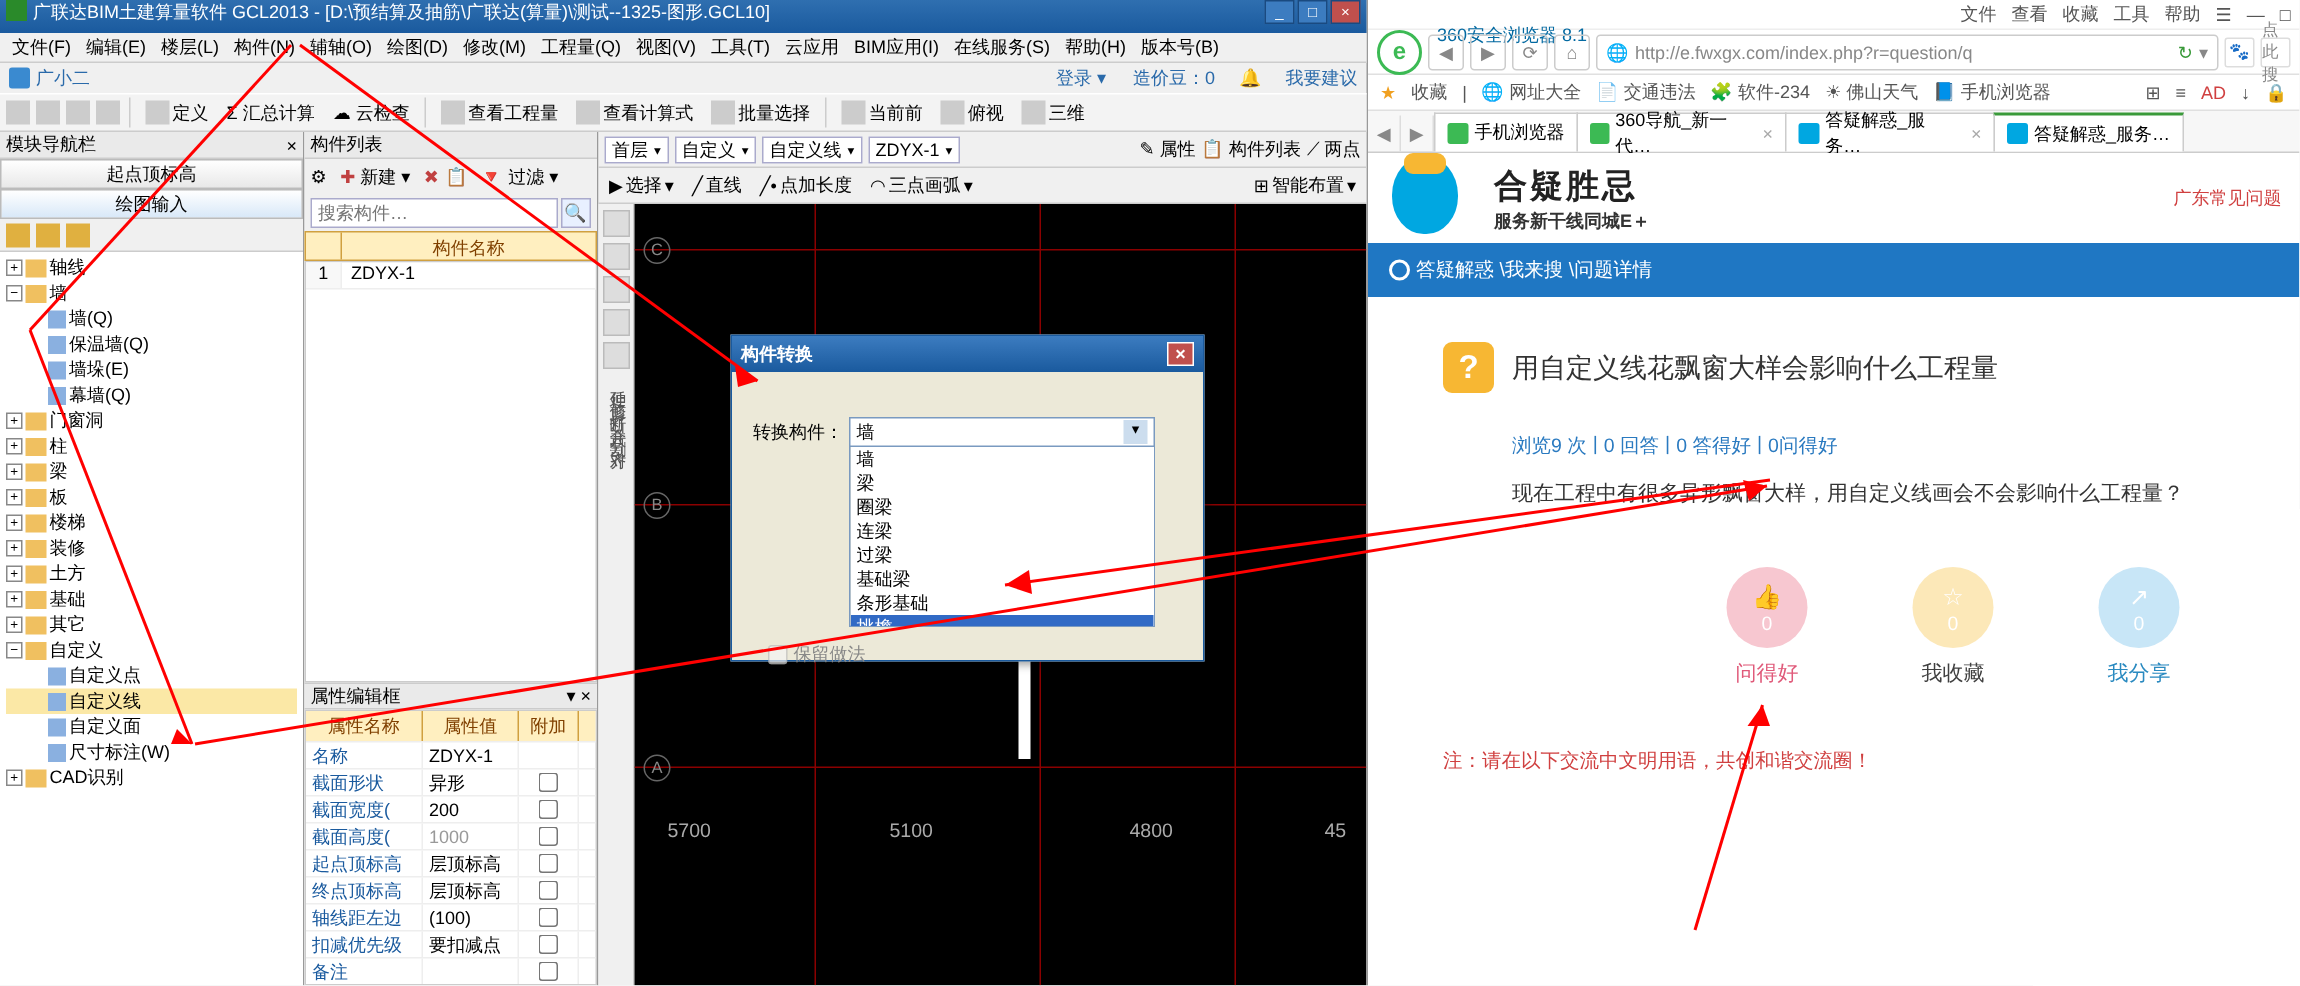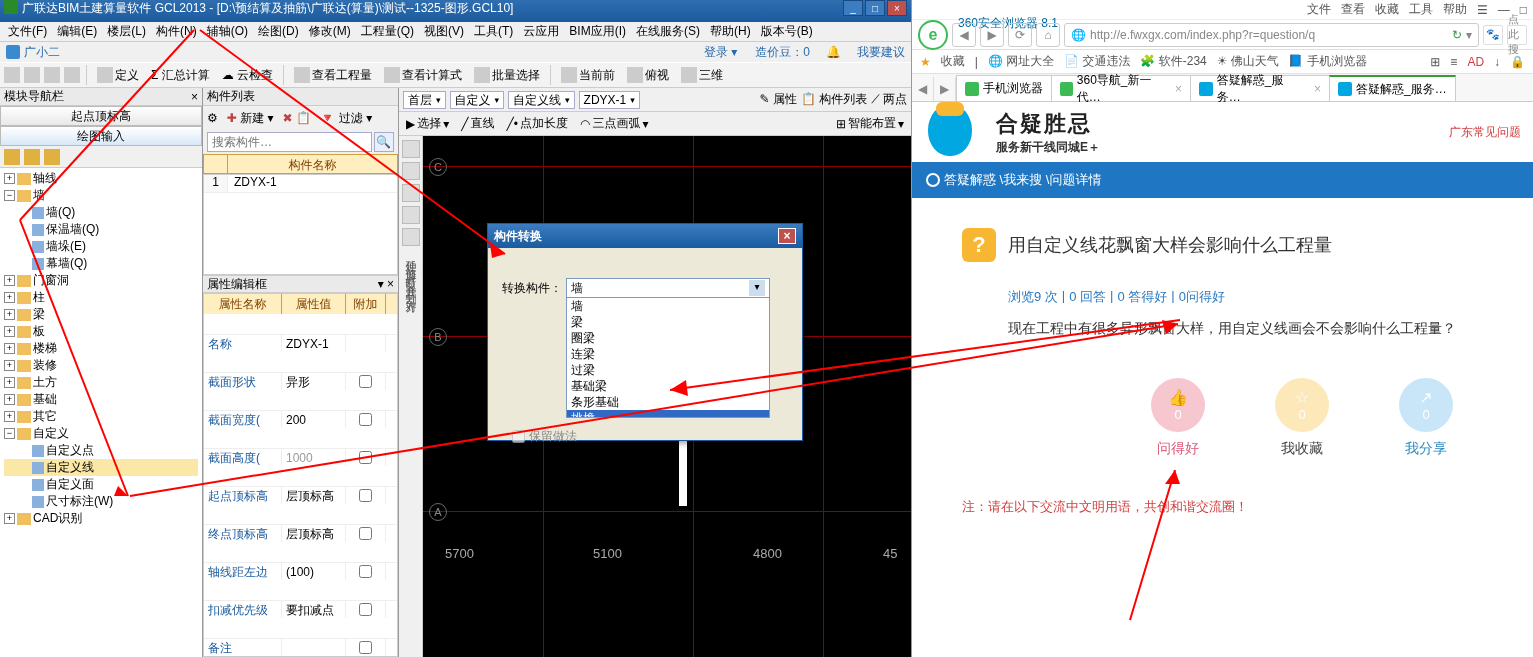--- a/index.html
+++ b/index.html
@@ -59,21 +59,21 @@
 .comp-grid-row { height:18px; display:flex; background:#fff; border-bottom:1px solid #eee; }
 .comp-grid-row .c0 { width:24px; text-align:center; border-right:1px solid #eee; background:#f8f8f8; }
 .comp-grid-row .c1 { flex:1; padding-left:6px; }
 .comp-grid-body { flex:1; background:#fff; border:1px solid #ccc; }
 
 .prop-hdr { height:18px; background:#eaeaea; display:flex; align-items:center; padding:0 4px; border-top:1px solid #ccc; border-bottom:1px solid #ccc; }
 .prop-hdr .grow { flex:1; }
 .prop-tbl { border:1px solid #ccc; background:#fff; }
 .prop-head { display:flex; height:20px; background:#ffefc0; }
 .prop-head div { border-right:1px solid #d0a040; text-align:center; line-height:20px; color:#804000; }
-.prop-row { display:flex; height:18px; border-top:1px solid #eee;margin-top:20px; }
+.prop-row { display:flex; height:18px; border-top:1px solid #eee; }
 .prop-row div { border-right:1px solid #eee; padding:0 4px; line-height:18px; overflow:hidden; white-space:nowrap; }
 .pc0 { width:78px; }
 .pc1 { width:64px; }
 .pc2 { width:40px; text-align:center; }
 .pc2 input { margin-top:2px; }
 .prop-row .lbl { color:#1a5a9e; }
 
 
 .canvascol { flex:1; display:flex; flex-direction:column; background:#f0f0f0; }
 .ctb1 { height:24px; display:flex; align-items:center; gap:4px; padding:0 4px; border-bottom:1px solid #ccc; }

